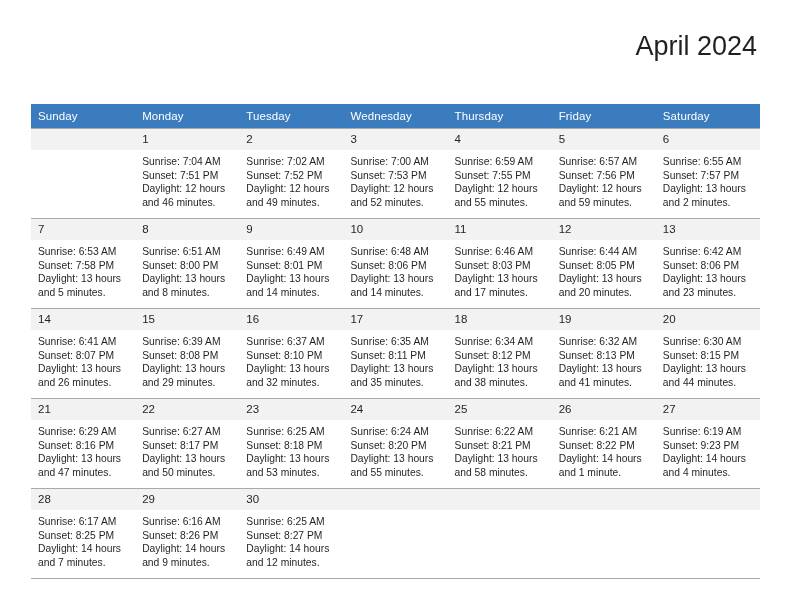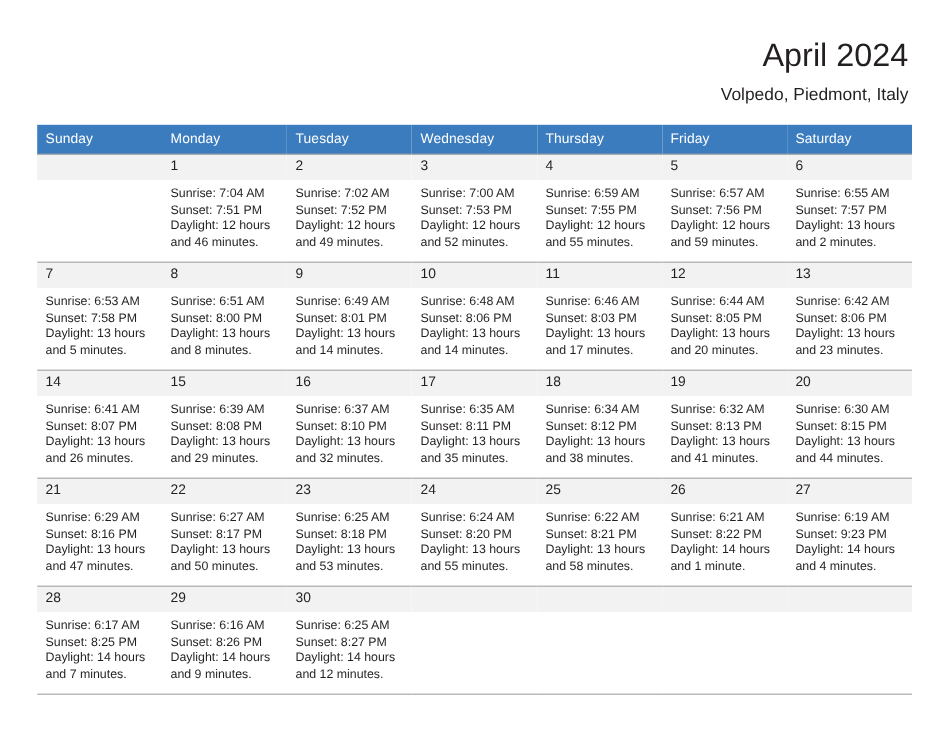--- a/index.html
+++ b/index.html
@@ -60,21 +60,21 @@
     top: 24px;
     font-size: 22px;
     letter-spacing: -0.2px;
     color: #1b72b8;
     font-family: "Liberation Sans", sans-serif;
   }
   .title-block {
     position: absolute;
     right: 35px;
     top: 30px;
-    text-align: right;
+    text-align: left;
   }
   .cal-title {
     font-size: 27px;
     color: #231f20;
     line-height: 32px;
     white-space: nowrap;
   }
   .cal-sub {
     margin-top: 8px;
     font-size: 14.5px;
@@ -141,21 +141,20 @@
   }
 </style>
 </head>
 <body>
 
 <div class="page">
 
   <div class="top">
     <div class="title-block">
       <div class="cal-title">April 2024</div>
-      <div class="cal-sub">Volpedo, Piedmont, Italy</div>
     </div>
   </div>
 
   <table class="calendar">
     <thead>
       <tr>
         <th>Sunday</th>
         <th>Monday</th>
         <th>Tuesday</th>
         <th>Wednesday</th>

